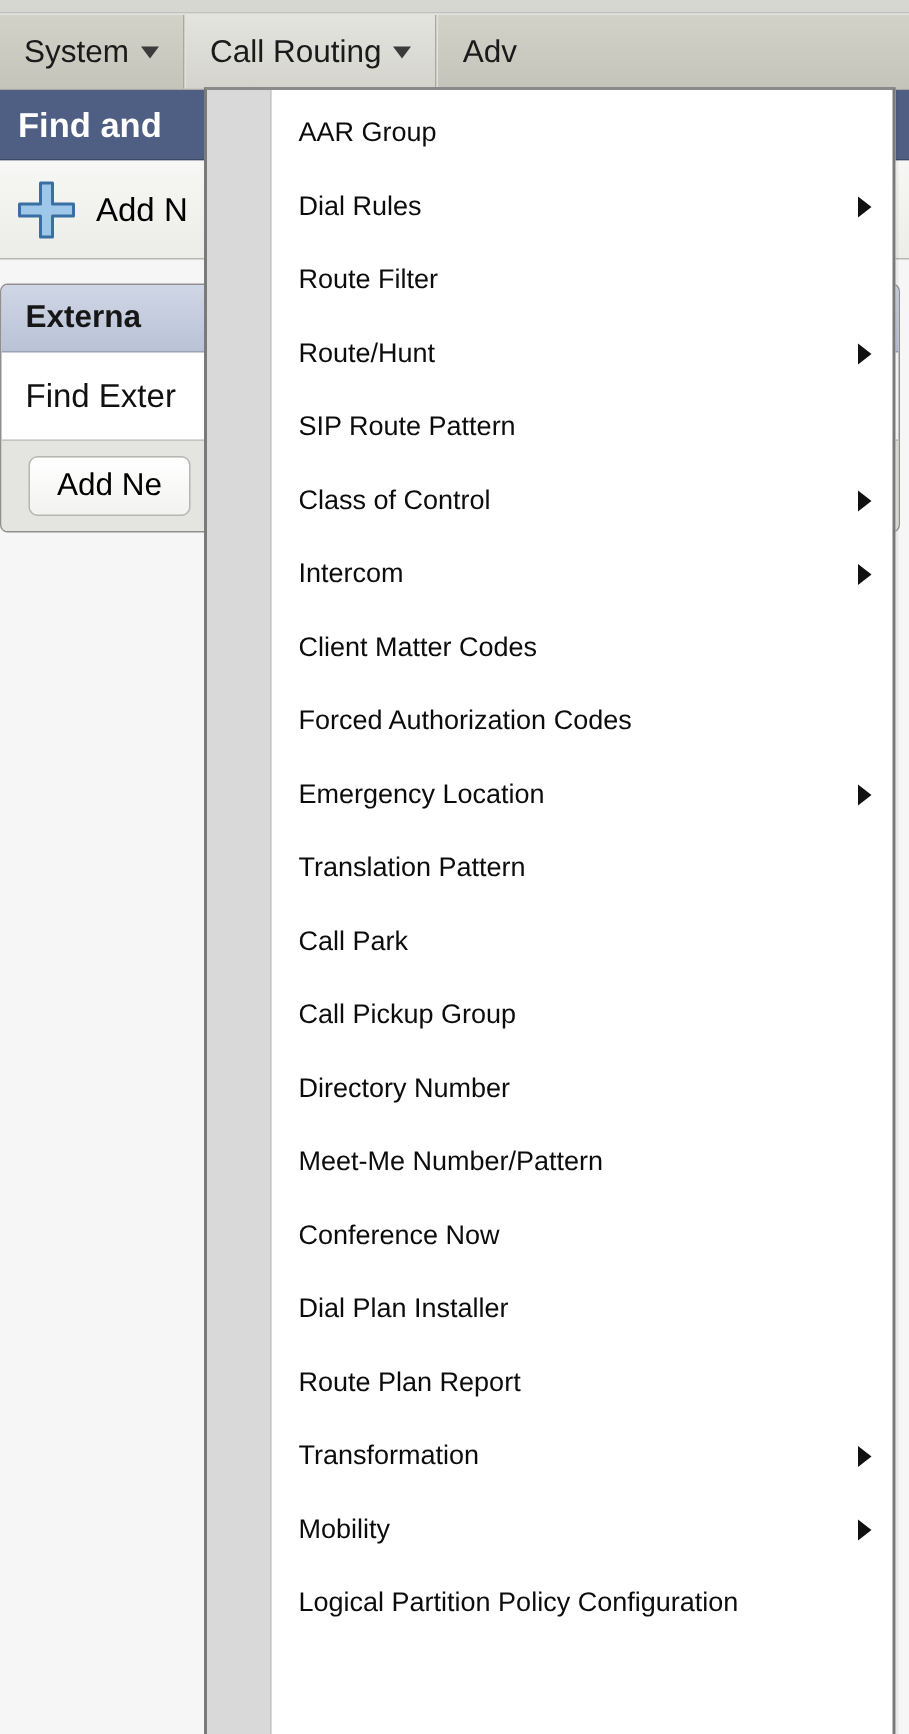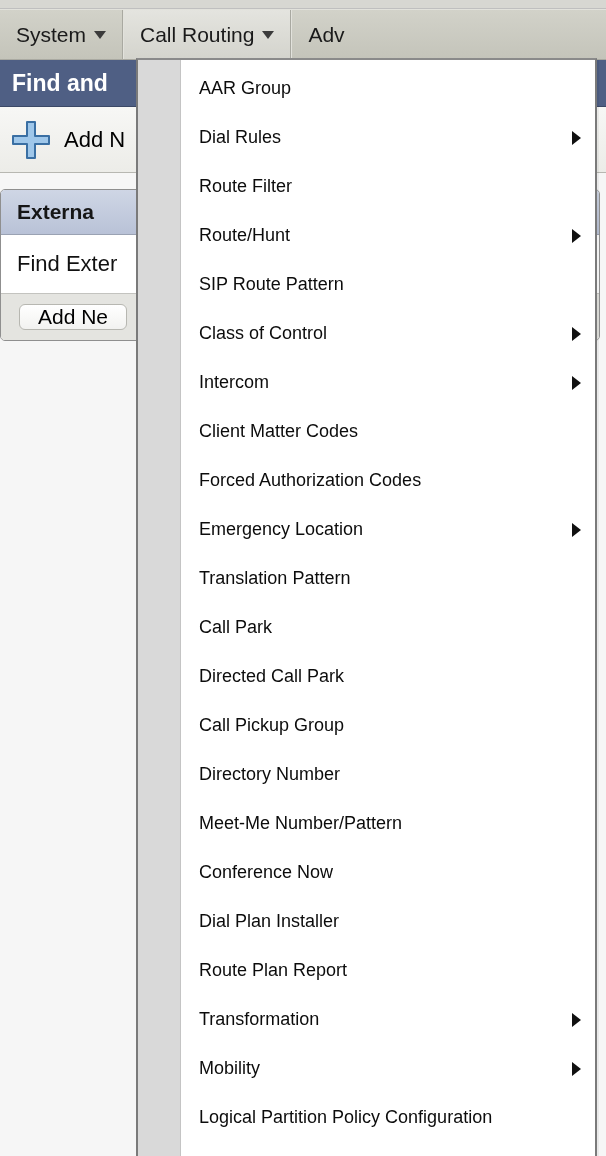--- a/index.html
+++ b/index.html
@@ -101,21 +101,21 @@
   .panel-footer {
     background: #e4e4e0;
     border-top: 1px solid #c3c3bf;
     padding: 10px 18px;
   }
   .btn {
     display: inline-flex;
     align-items: center;
     justify-content: center;
     min-width: 106px;
-    height: 26px;
+    height: 40px;
     padding: 0 18px;
     background: linear-gradient(#ffffff, #f2f2f0);
     border: 1px solid #b7b7b1;
     border-radius: 6px;
     font-size: 21px;
     cursor: pointer;
   }
 
   
   .dropdown {
@@ -255,23 +255,20 @@
         <span>Emergency Location</span>
         <span class="arrow"></span>
       </div>
       <div class="dropdown-item">
         <span>Translation Pattern</span>
       </div>
       <div class="dropdown-item">
         <span>Call Park</span>
       </div>
       <div class="dropdown-item">
-        <span>Directed Call Park</span>
-      </div>
-      <div class="dropdown-item">
         <span>Call Pickup Group</span>
       </div>
       <div class="dropdown-item">
         <span>Directory Number</span>
       </div>
       <div class="dropdown-item">
         <span>Meet-Me Number/Pattern</span>
       </div>
       <div class="dropdown-item">
         <span>Conference Now</span>

